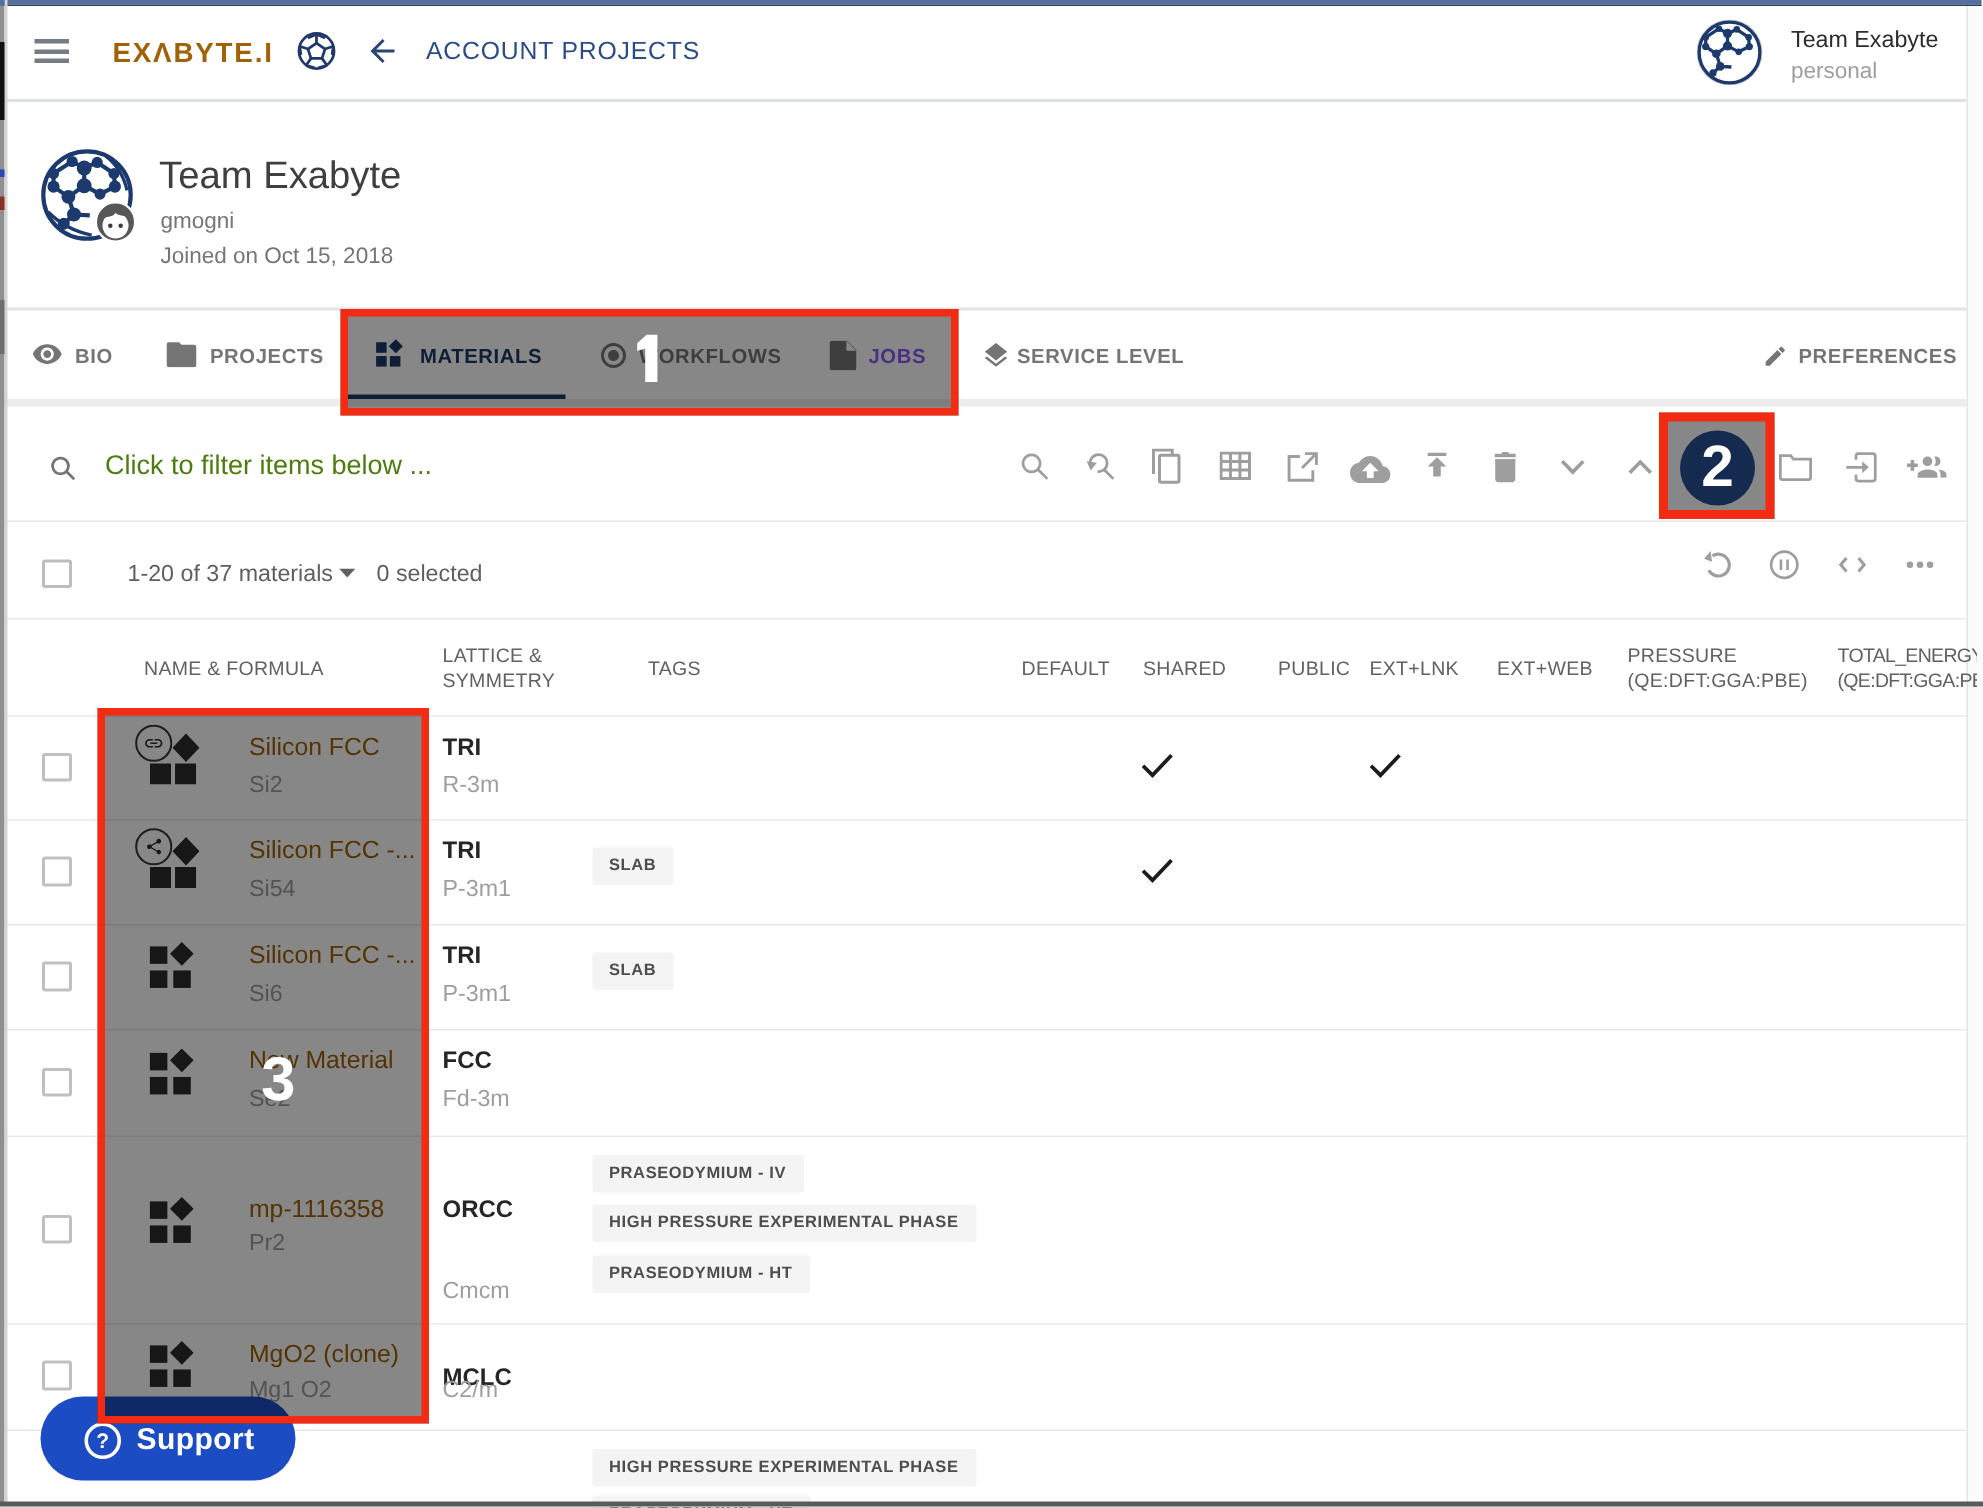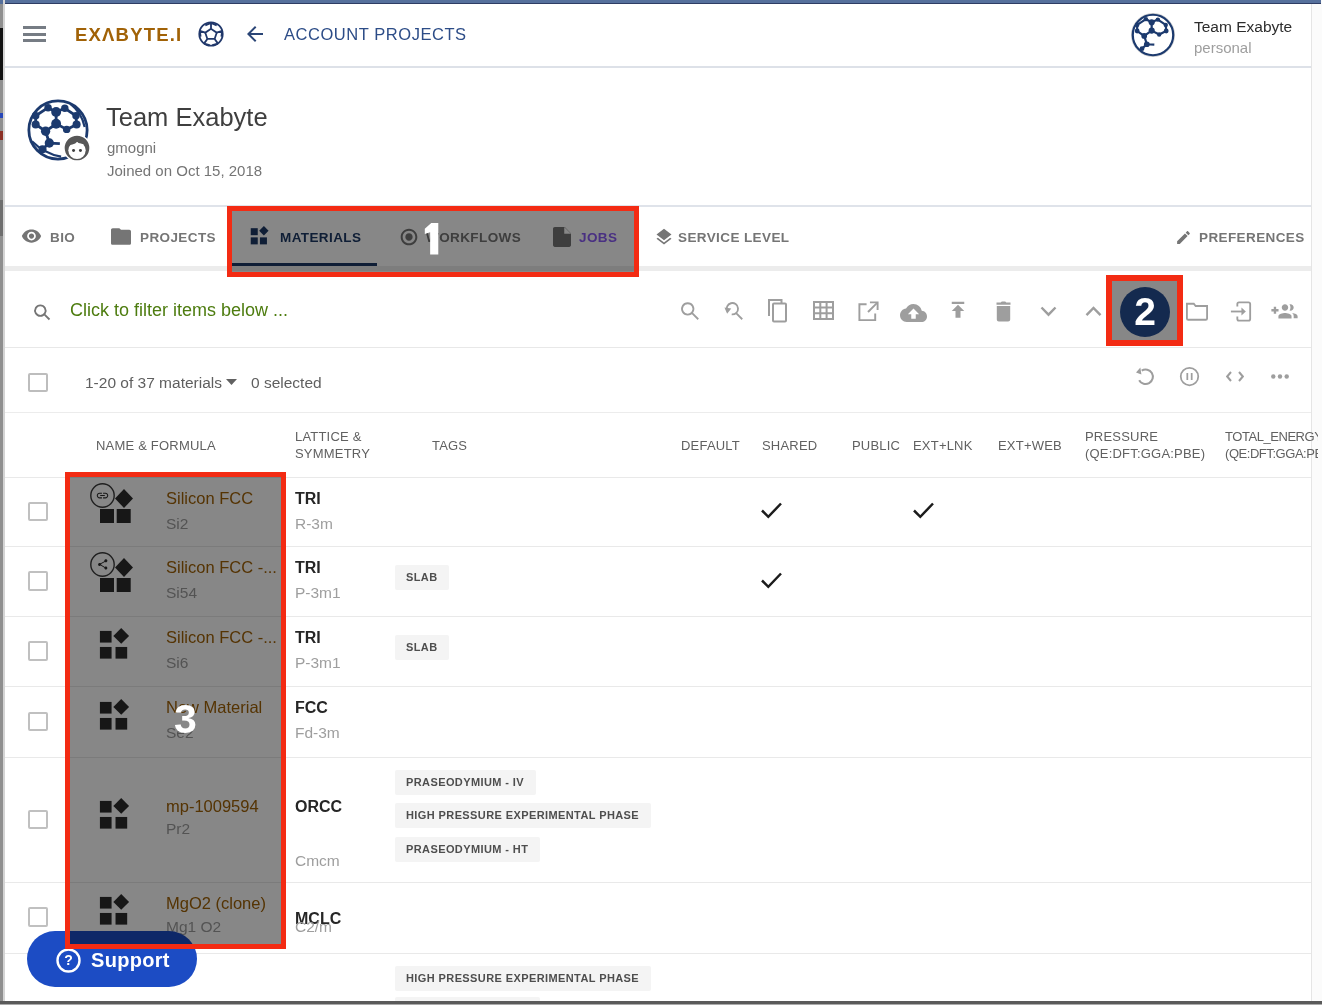--- a/index.html
+++ b/index.html
@@ -351,21 +351,21 @@
 
     <div class="abs cb" style="left:28px;top:809.5px;"></div>
     <svg class="abs" style="left:97px;top:798px;" width="35" height="35" viewBox="0 0 24 24">
         <g fill="#2d2d2d">
       <rect x="2" y="2" width="8" height="8"></rect>
           <polygon points="16.6,0 22,5.4 16.6,10.8 11.2,5.4"></polygon>
           <rect x="2" y="13" width="8" height="8"></rect>
           <rect x="12.7" y="13" width="8" height="8"></rect>
         </g>
       </svg>
-    <div class="abs nm" style="left:166px;top:797px;">mp-1009594</div>
+    <div class="abs nm" style="left:166px;top:797px;">mp-1116358</div>
     <div class="abs fm" style="left:166px;top:820px;">Pr2</div>
     <div class="abs lt1" style="left:295px;top:798px;">ORCC</div>
     <div class="abs lt2" style="left:295px;top:852px;">Cmcm</div>
     <div class="abs chip" style="left:394.5px;top:770px;">PRASEODYMIUM - IV</div>
     <div class="abs chip" style="left:394.5px;top:803px;">HIGH PRESSURE EXPERIMENTAL PHASE</div>
     <div class="abs chip" style="left:394.5px;top:836.5px;">PRASEODYMIUM - HT</div>
 
     <div class="abs cb" style="left:28px;top:907px;"></div>
     <svg class="abs" style="left:97px;top:894px;" width="35" height="35" viewBox="0 0 24 24">
         <g fill="#2d2d2d">

